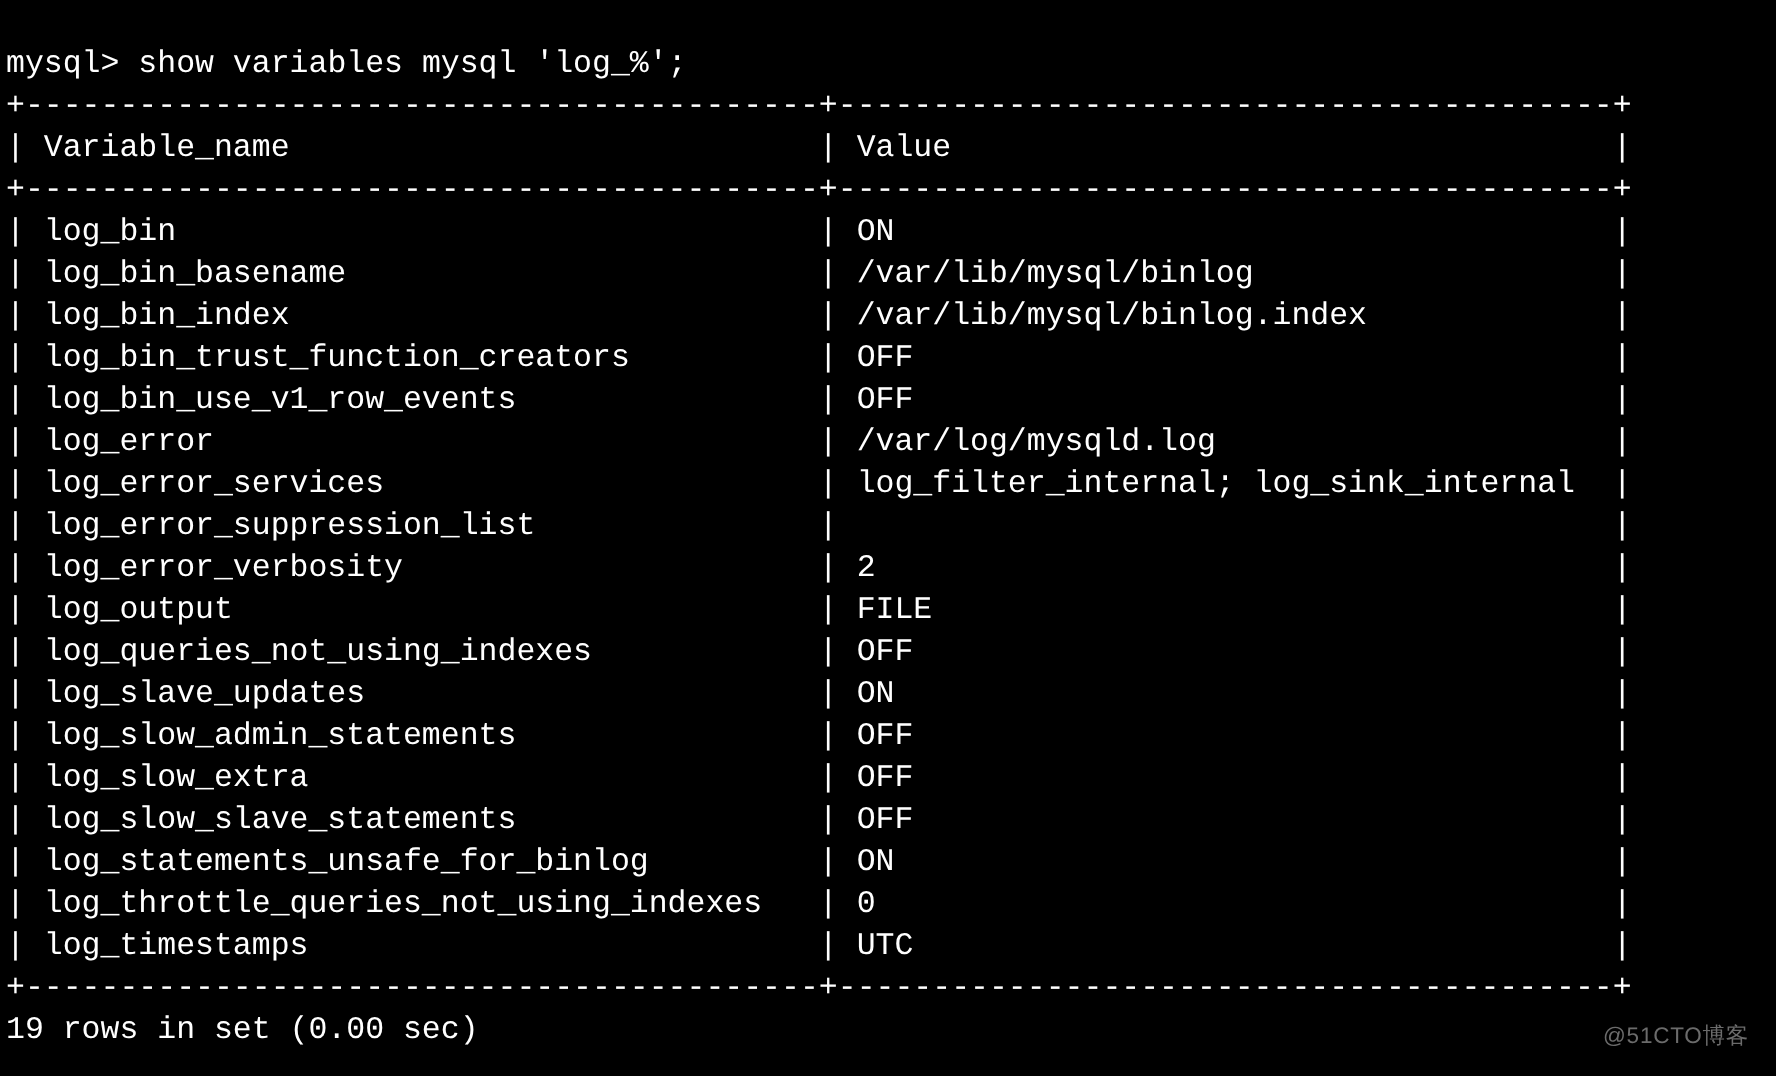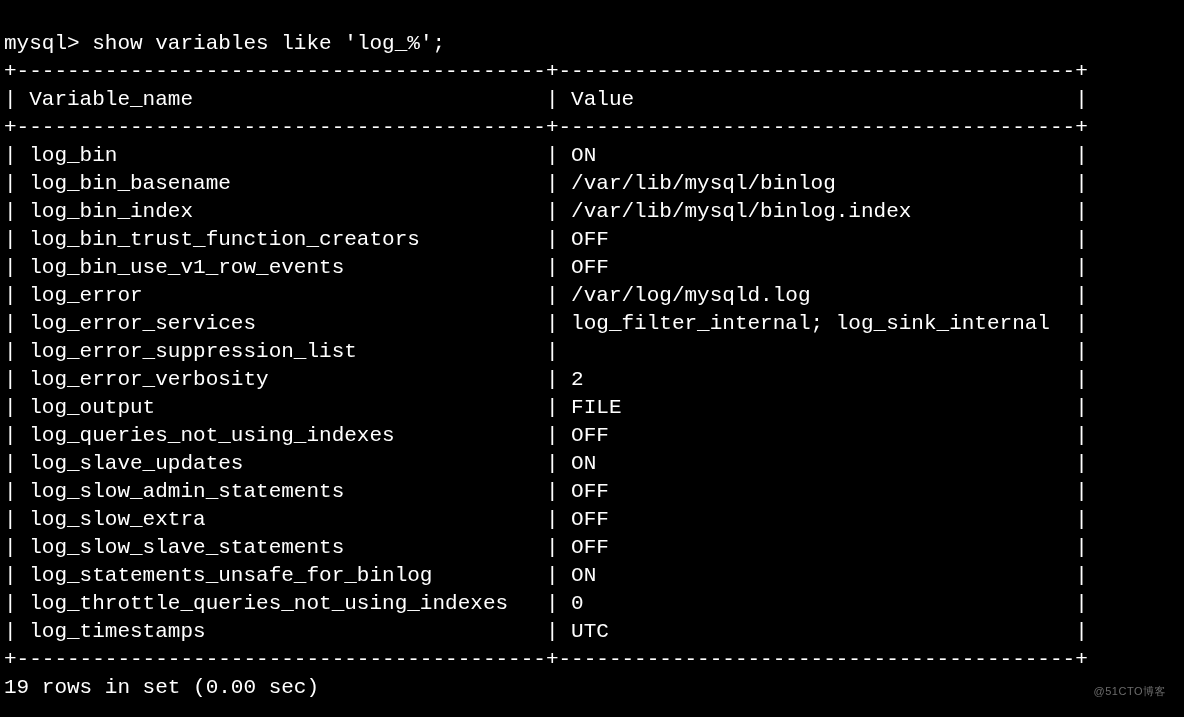--- a/index.html
+++ b/index.html
@@ -17,30 +17,30 @@
   .terminal {
     padding: 2px 4px;
     white-space: pre;
     position: relative;
   }
   .watermark {
     position: absolute;
     right: 18px;
     bottom: 12px;
     color: #6b6b6b;
-    font-size: 11px;
+    font-size: 15px;
     font-family: sans-serif;
     letter-spacing: 0.5px;
   }
 </style>
 </head>
 <body>
 
 <div class="terminal">
-<span><span>mysql&gt;</span> <span>show variables like 'log_%';</span></span>
+<span><span>mysql&gt;</span> <span>show variables mysql 'log_%';</span></span>
 <span id="border-line">+------------------------------------------+-----------------------------------------+</span>
 <span id="header-line">| Variable_name                            | Value                                   |</span>
 <span id="border-line2">+------------------------------------------+-----------------------------------------+</span>
 <span id="body-lines">| log_bin                                  | ON                                      |
 | log_bin_basename                         | /var/lib/mysql/binlog                   |
 | log_bin_index                            | /var/lib/mysql/binlog.index             |
 | log_bin_trust_function_creators          | OFF                                     |
 | log_bin_use_v1_row_events                | OFF                                     |
 | log_error                                | /var/log/mysqld.log                     |
 | log_error_services                       | log_filter_internal; log_sink_internal  |

